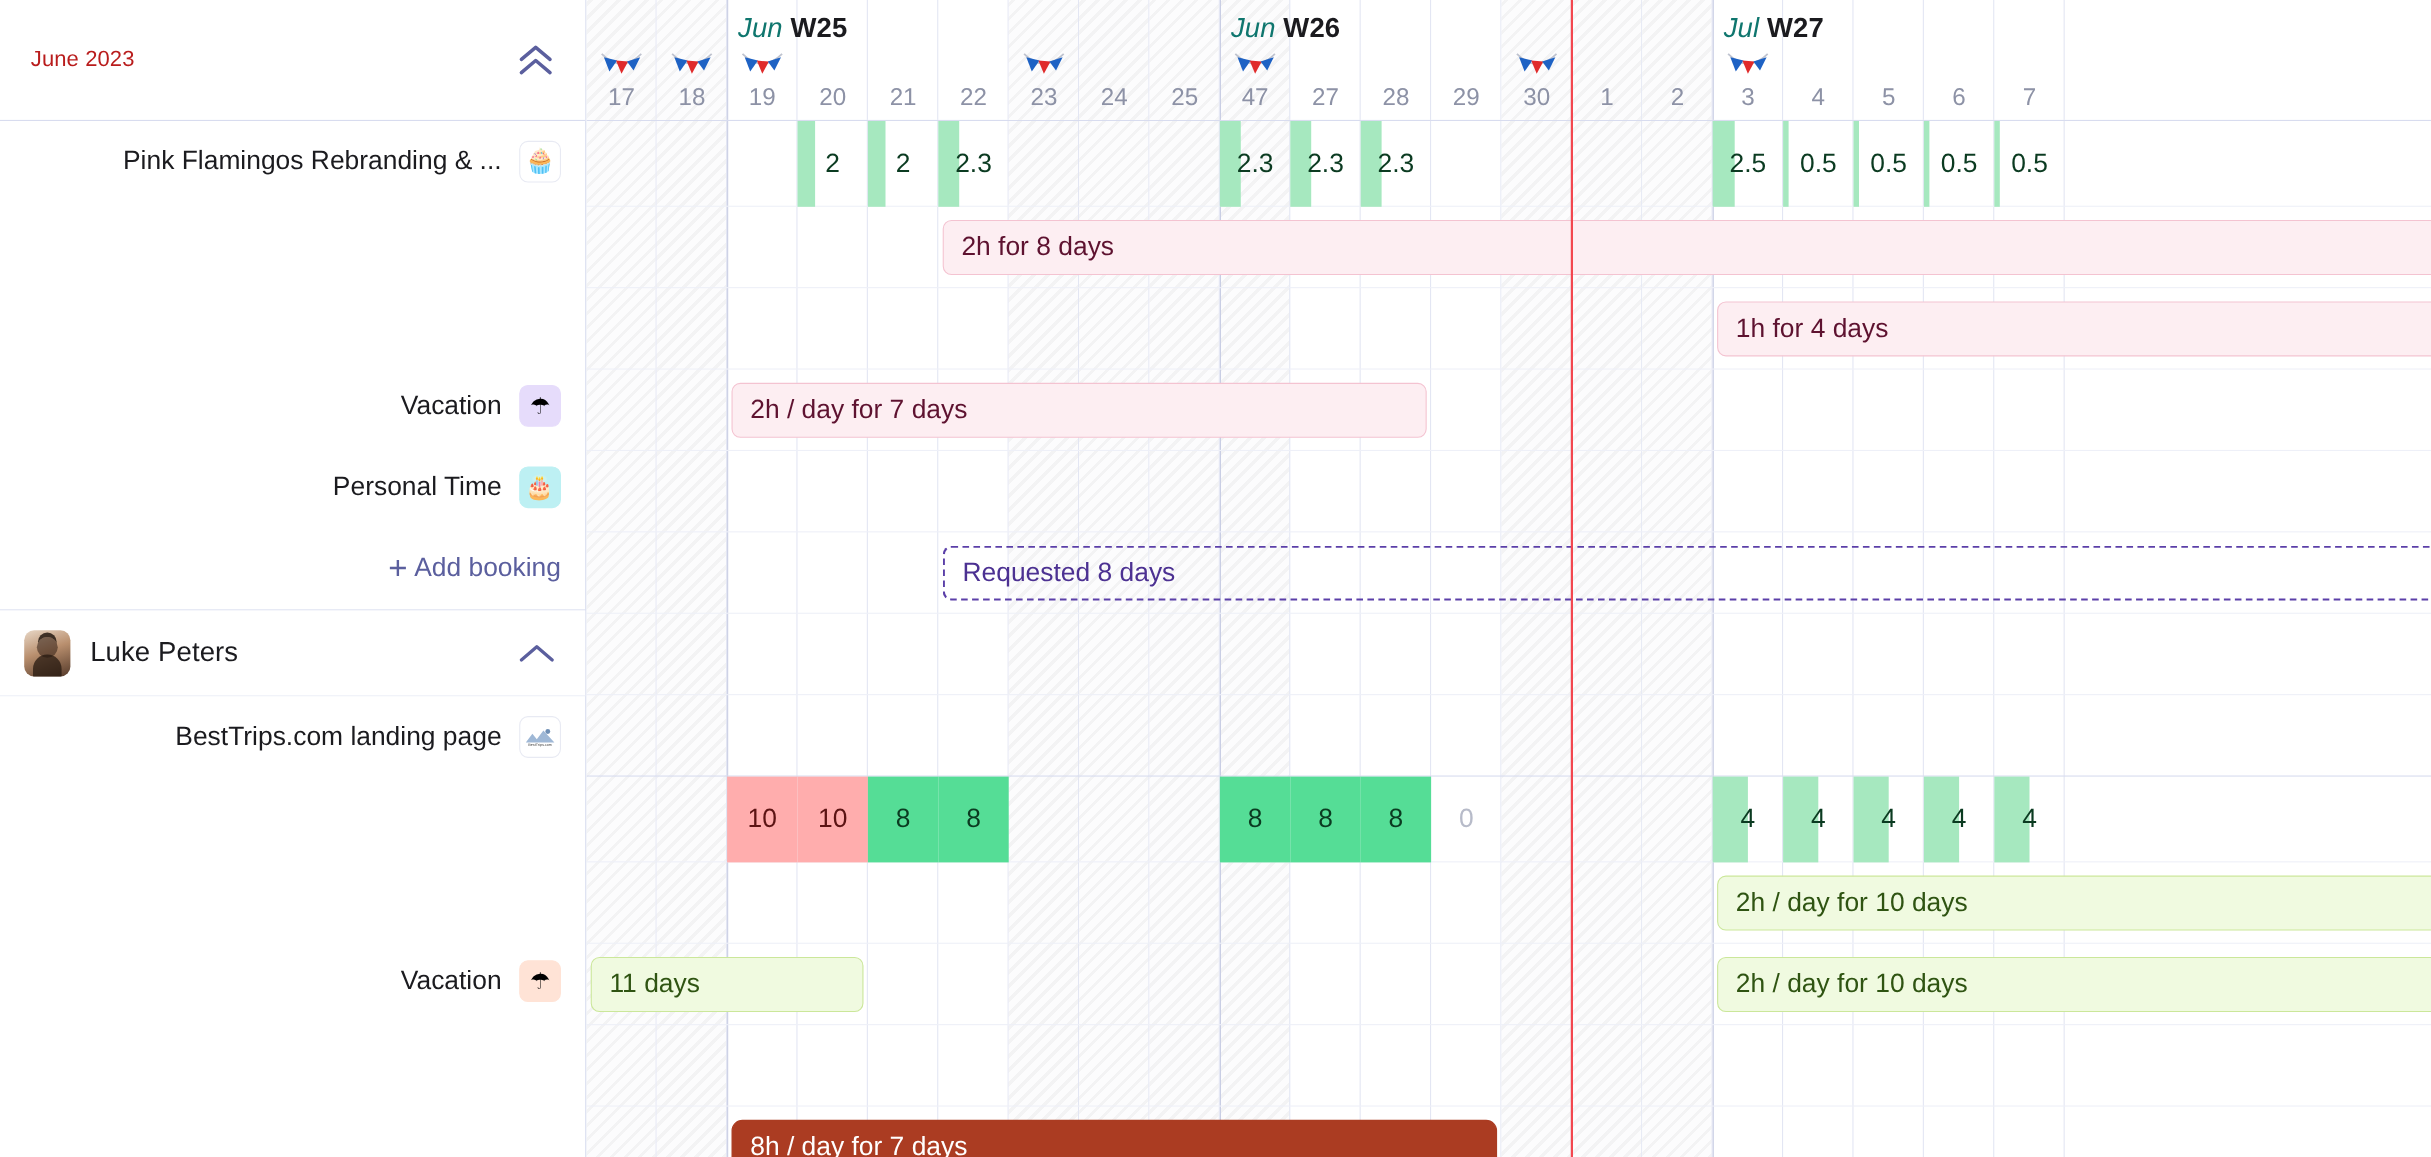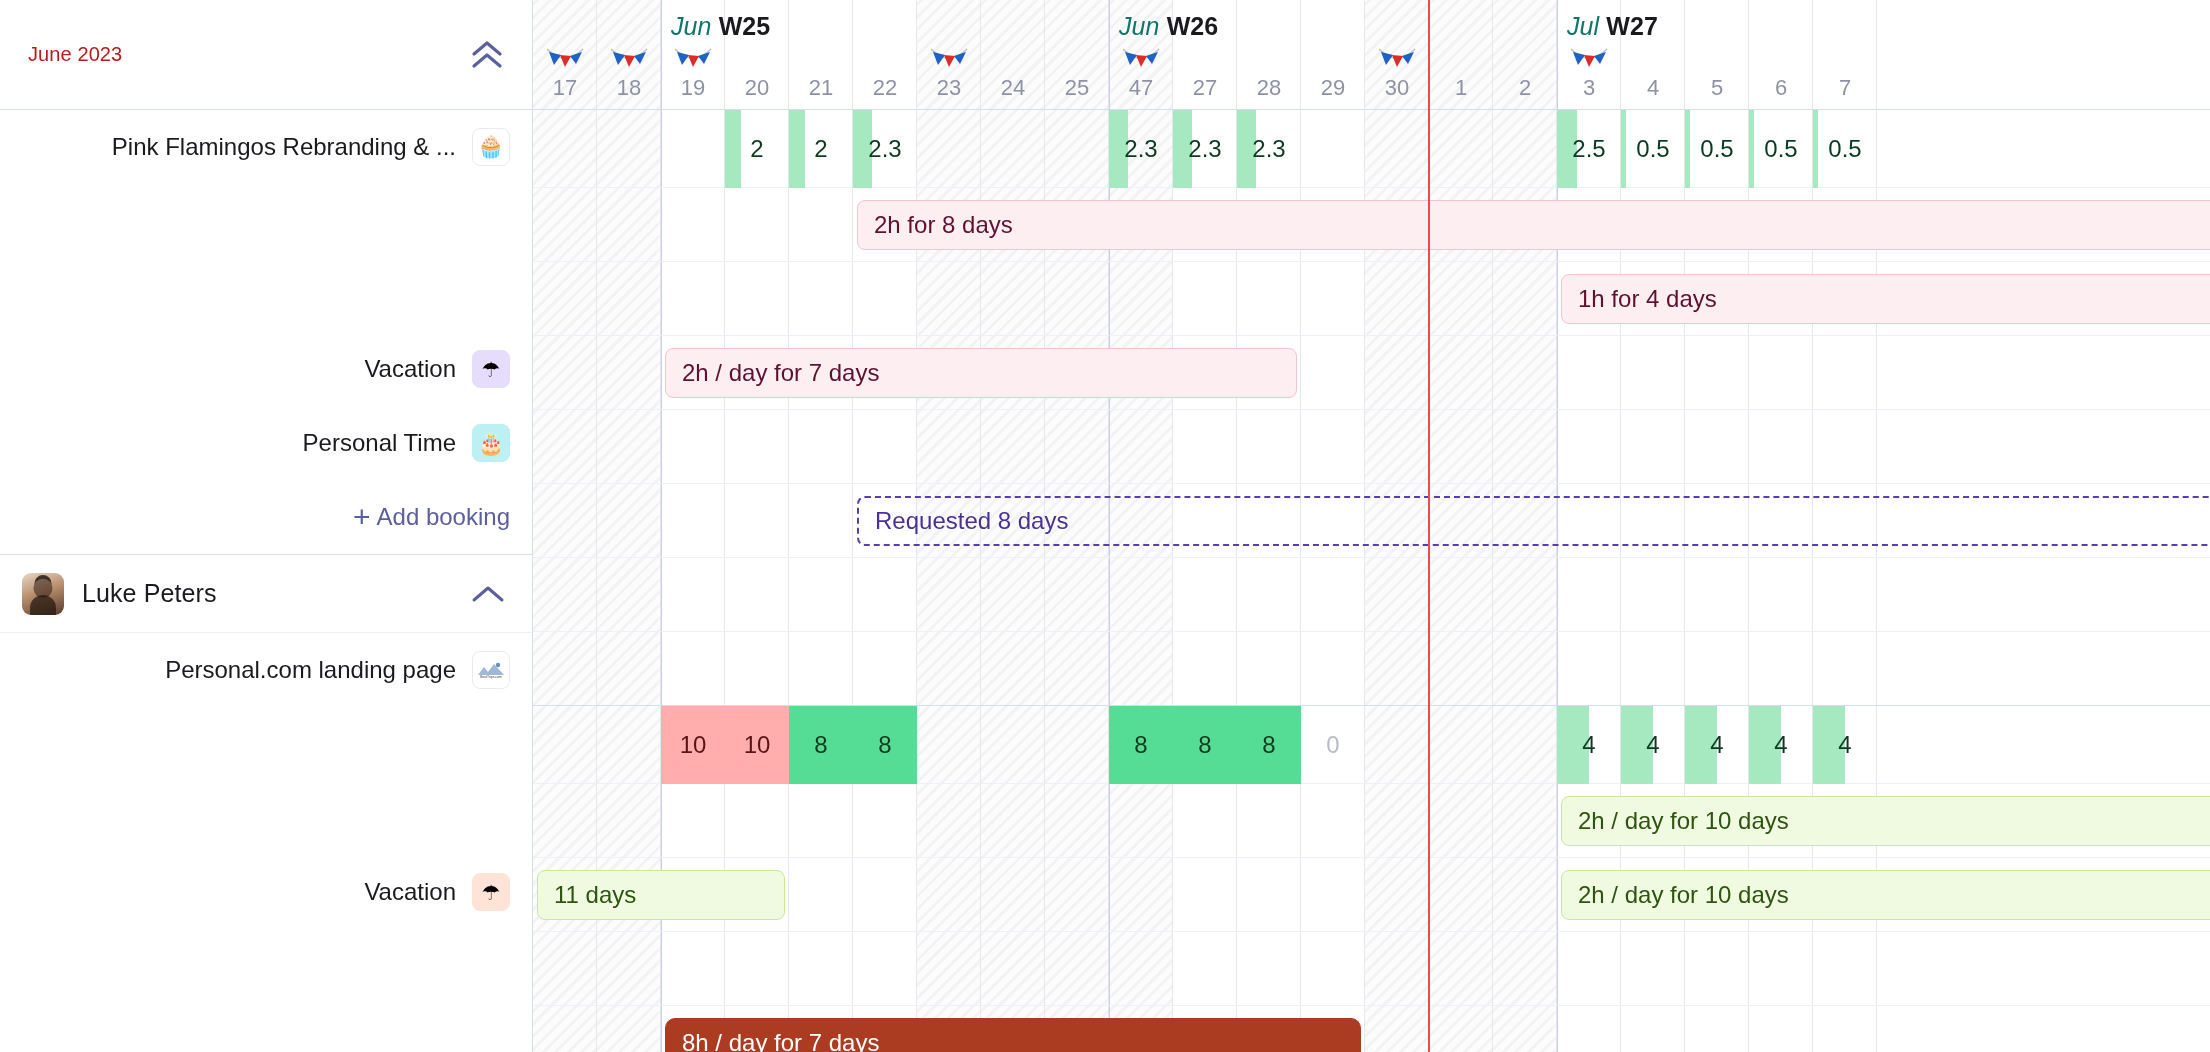--- a/index.html
+++ b/index.html
@@ -202,21 +202,21 @@
         <div class="person-head">
           <div class="avatar a2"></div>
           <div class="person-name">Luke Peters</div>
           <div class="chev">
             <svg width="34" height="22" viewBox="0 0 34 22">
               <path d="M3 17 L17 5 L31 17" fill="none" stroke="#5b5f9e" stroke-width="3" stroke-linecap="round" stroke-linejoin="round"></path>
             </svg>
           </div>
         </div>
         <div class="booking-label">
-          <div class="txt">Personal.com landing page</div>
+          <div class="txt">BestTrips.com landing page</div>
           <div class="proj-icon plain">
             <svg width="30" height="18" viewBox="0 0 30 18">
               <rect x="0" y="0" width="30" height="18" fill="#fff"></rect>
               <path d="M2 14 L8 6 L12 11 L18 3 L28 14 Z" fill="#9fb8d6"></path>
               <circle cx="22" cy="4" r="2.2" fill="#6f8fb5"></circle>
               <text x="15" y="17" font-size="3.4" text-anchor="middle" fill="#444" font-family="Liberation Sans">BestTrips.com</text>
             </svg>
           </div>
         </div>
         <div class="spacer-row"></div>

